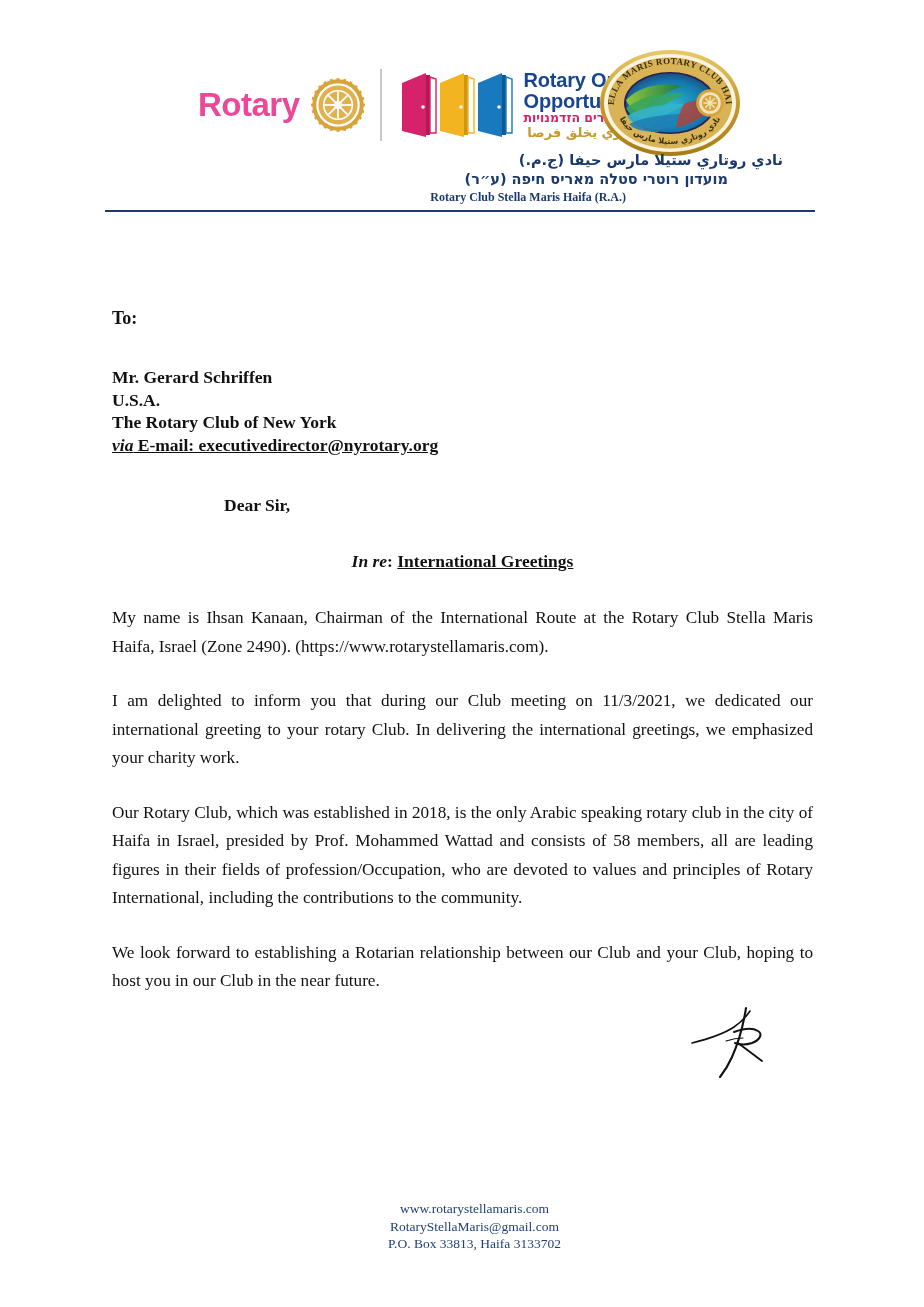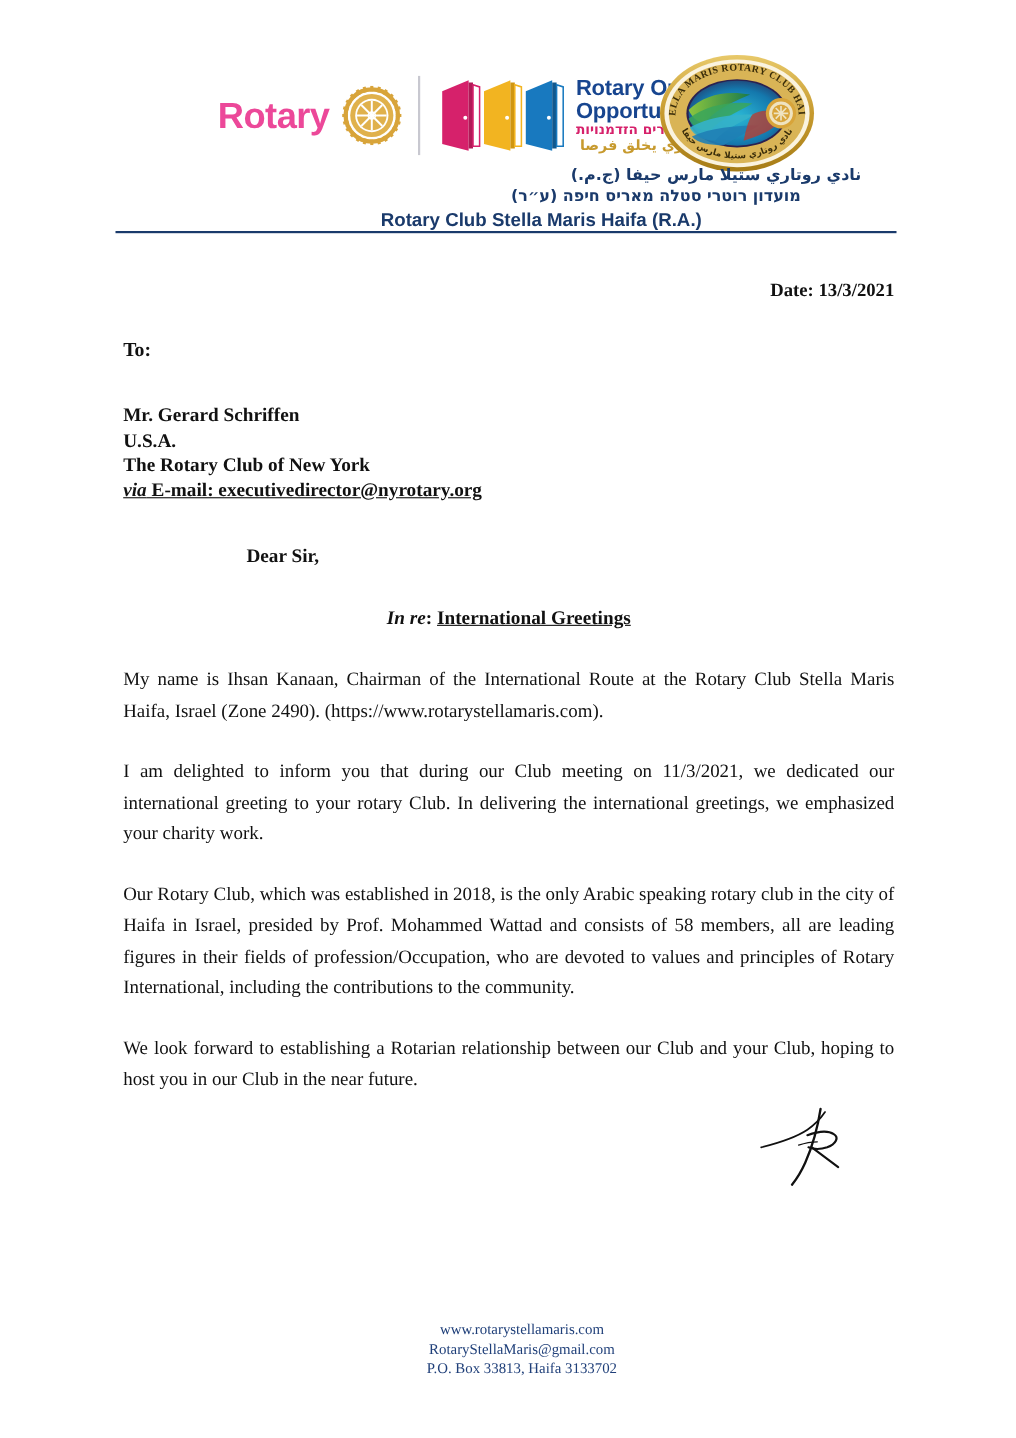--- a/index.html
+++ b/index.html
@@ -120,27 +120,27 @@
     width: 728px;
     text-align: right;
     direction: rtl;
     font-family: "DejaVu Sans", sans-serif;
     font-weight: bold;
     font-size: 14.5px;
     color: #1a3a6b;
   }
   .lh-en {
     position: absolute;
-    left: 17px;
+    left: 5px;
     top: 190px;
     width: 621px;
     text-align: right;
-    font-family: Liberation Sans, sans-serif;
-    font-weight: bold;
-    font-size: 17px;
+    font-family: Liberation Serif, serif;
+    font-weight: bold;
+    font-size: 12px;
     color: #1a3a6b;
   }
   .lh-rule {
     position: absolute;
     left: 105px;
     top: 210px;
     width: 710px;
     height: 2px;
     background: #1a3a6b;
   }
@@ -387,21 +387,20 @@
         <textPath href="#emblemArcBottom" startOffset="50%" text-anchor="middle">نادي روتاري ستيلا مارس حيفا</textPath>
       </text>
     </svg>
 
     <div class="lh-ar">نادي روتاري ستيلا مارس حيفا (ج.م.)</div>
     <div class="lh-he">מועדון רוטרי סטלה מאריס חיפה (ע״ר)</div>
     <div class="lh-en">Rotary Club Stella Maris Haifa (R.A.)</div>
     <div class="lh-rule"></div>
   </div>
 
-  <div class="doc-date">Date: 13/3/2021</div>
 
   <div class="to-label">To:</div>
 
   <div class="recipient">
     <div>Mr.  Gerard Schriffen</div>
     <div>U.S.A.</div>
     <div>The Rotary Club of New York</div>
     <div class="via-line"><span class="via-word">via</span><span class="via-rest"> E-mail: executivedirector@nyrotary.org</span></div>
   </div>
 

